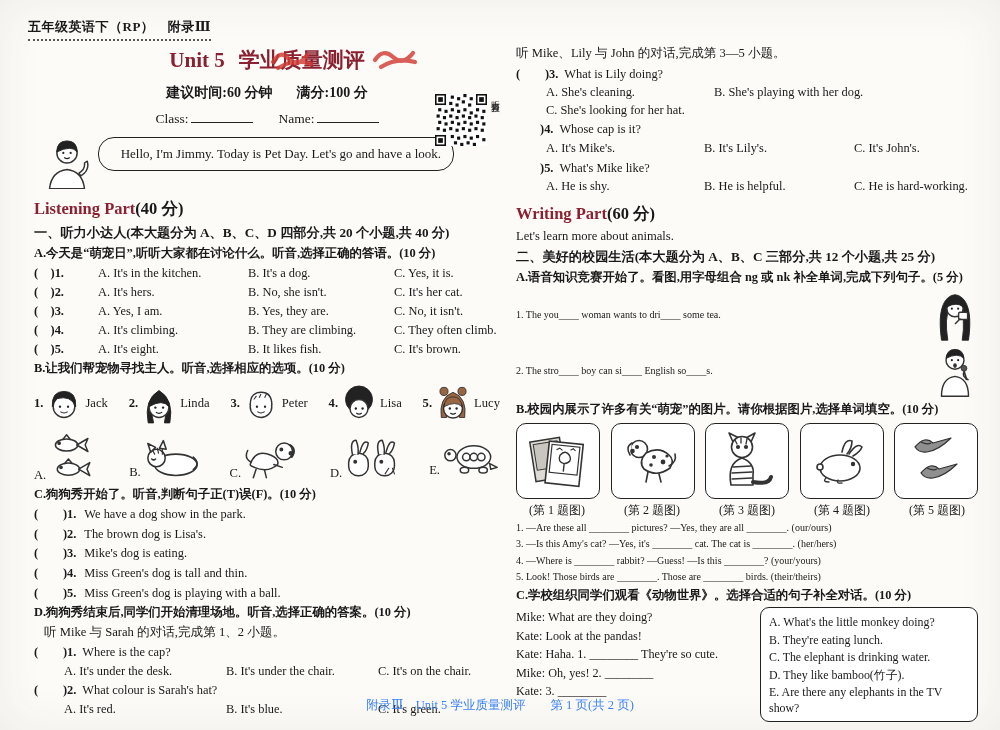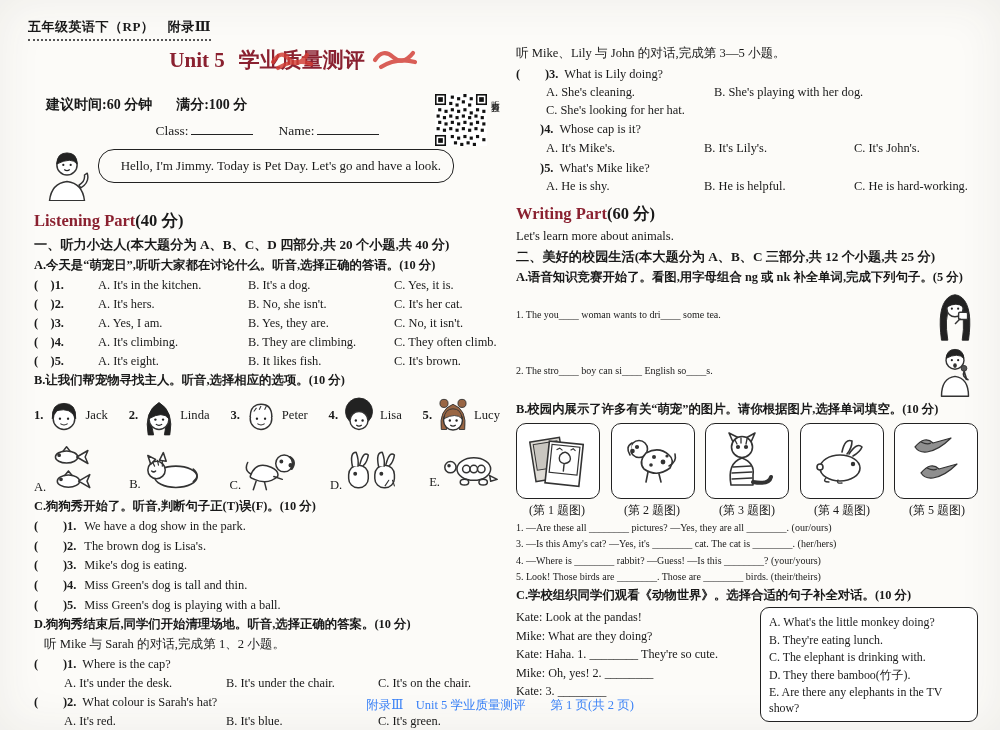--- a/index.html
+++ b/index.html
@@ -8,21 +8,21 @@
         box-shadow:inset 0 0 46px rgba(60,55,45,.07);}
   svg{display:block;}
   .lineart{fill:#fff;stroke:#333;stroke-width:1.6;stroke-linejoin:round;stroke-linecap:round;}
   .booklet-header{position:absolute;top:18px;left:28px;font-size:13px;font-weight:bold;
         padding-bottom:3px;border-bottom:2px dotted #555;letter-spacing:.5px;}
   .col-left{position:absolute;left:34px;top:46px;width:466px;}
   .col-right{position:absolute;left:516px;top:42px;width:462px;}
   .title-wrap{position:relative;text-align:center;font-size:21px;font-weight:bold;color:#8a2130;height:30px;}
   .title-unit{margin-right:14px;}
   .scribble{position:absolute;left:50%;margin-left:-52px;top:-2px;pointer-events:none;}
-  .meta{ font-weight:bold;font-size:14px;margin-top:20px;}
+  .meta{ text-align:center;font-weight:bold;font-size:14px;margin-top:8px;}
   .meta span{margin:0 12px;}
   .classname{text-align:center;font-size:13.5px;margin-top:8px;}
   .blank-line{display:inline-block;width:62px;border-bottom:1.2px solid #222;height:12px;margin:0 26px 0 2px;}
   .blank-line.last{margin-right:0;}
   .qr-block{position:absolute;top:48px;right:-2px;display:flex;gap:3px;}
   .qr-label{writing-mode:vertical-rl;font-size:8.5px;letter-spacing:1px;color:#222;}
   .speech-row{display:flex;align-items:flex-start;gap:8px;margin-top:10px;margin-left:10px;text-align:right;}
   .bubble{border:1.6px solid #222;border-radius:16px;padding:6px 12px;font-size:13px;width:330px;line-height:1.5;}
   .part-heading{font-size:16.5px;font-weight:bold;margin:9px 0 4px;}
   .part-red{color:#8a2130;}
@@ -542,31 +542,31 @@
 
     <div class="wb-item">1. —Are these all ________ pictures? —Yes, they are all ________. (our/ours)</div>
     <div class="wb-item">3. —Is this Amy's cat? —Yes, it's ________ cat. The cat is ________. (her/hers)</div>
     <div class="wb-item">4. —Where is ________ rabbit? —Guess! —Is this ________? (your/yours)</div>
     <div class="wb-item">5. Look! Those birds are ________. Those are ________ birds. (their/theirs)</div>
 
     <div class="sec-intro">C.学校组织同学们观看《动物世界》。选择合适的句子补全对话。(10 分)</div>
 
     <div class="dialog-row">
       <div class="dialog">
+        <div>Mike: What are they doing?</div>
         <div>Kate: Look at the pandas!</div>
-        <div>Mike: What are they doing?</div>
         <div>Kate: Haha. 1. ________  They're so cute.</div>
         <div>Mike: Oh, yes! 2. ________</div>
         <div>Kate: 3. ________</div>
 
       </div>
       <div class="optbox">
         <div>A. What's the little monkey doing?</div>
         <div>B. They're eating lunch.</div>
-        <div>C. The elephant is drinking with.</div>
-        <div>D. They there bamboo(竹子).</div>
+        <div>C. The elephant is drinking water.</div>
+        <div>D. They like bamboo(竹子).</div>
         <div>E. Are there any elephants in the TV show?</div>
       </div>
     </div>
   </div>
 
   <div class="page-footer">附录Ⅲ　Unit 5 学业质量测评　　第 1 页(共 2 页)</div>
 </div>
 
 </body></html>

